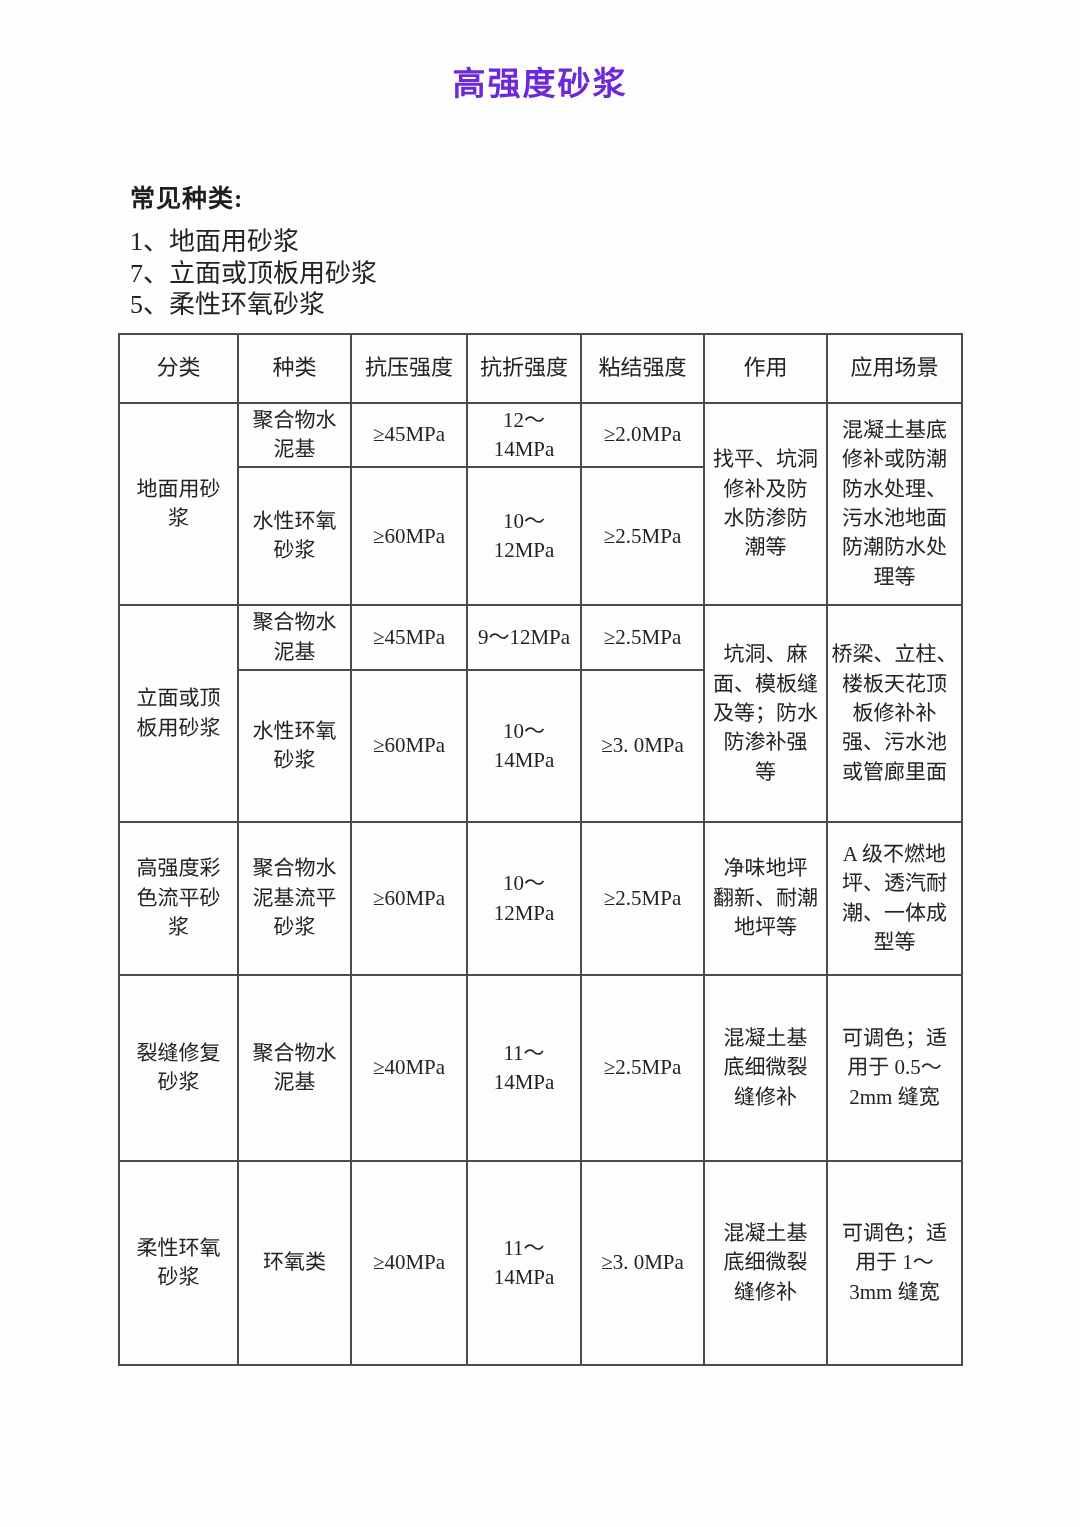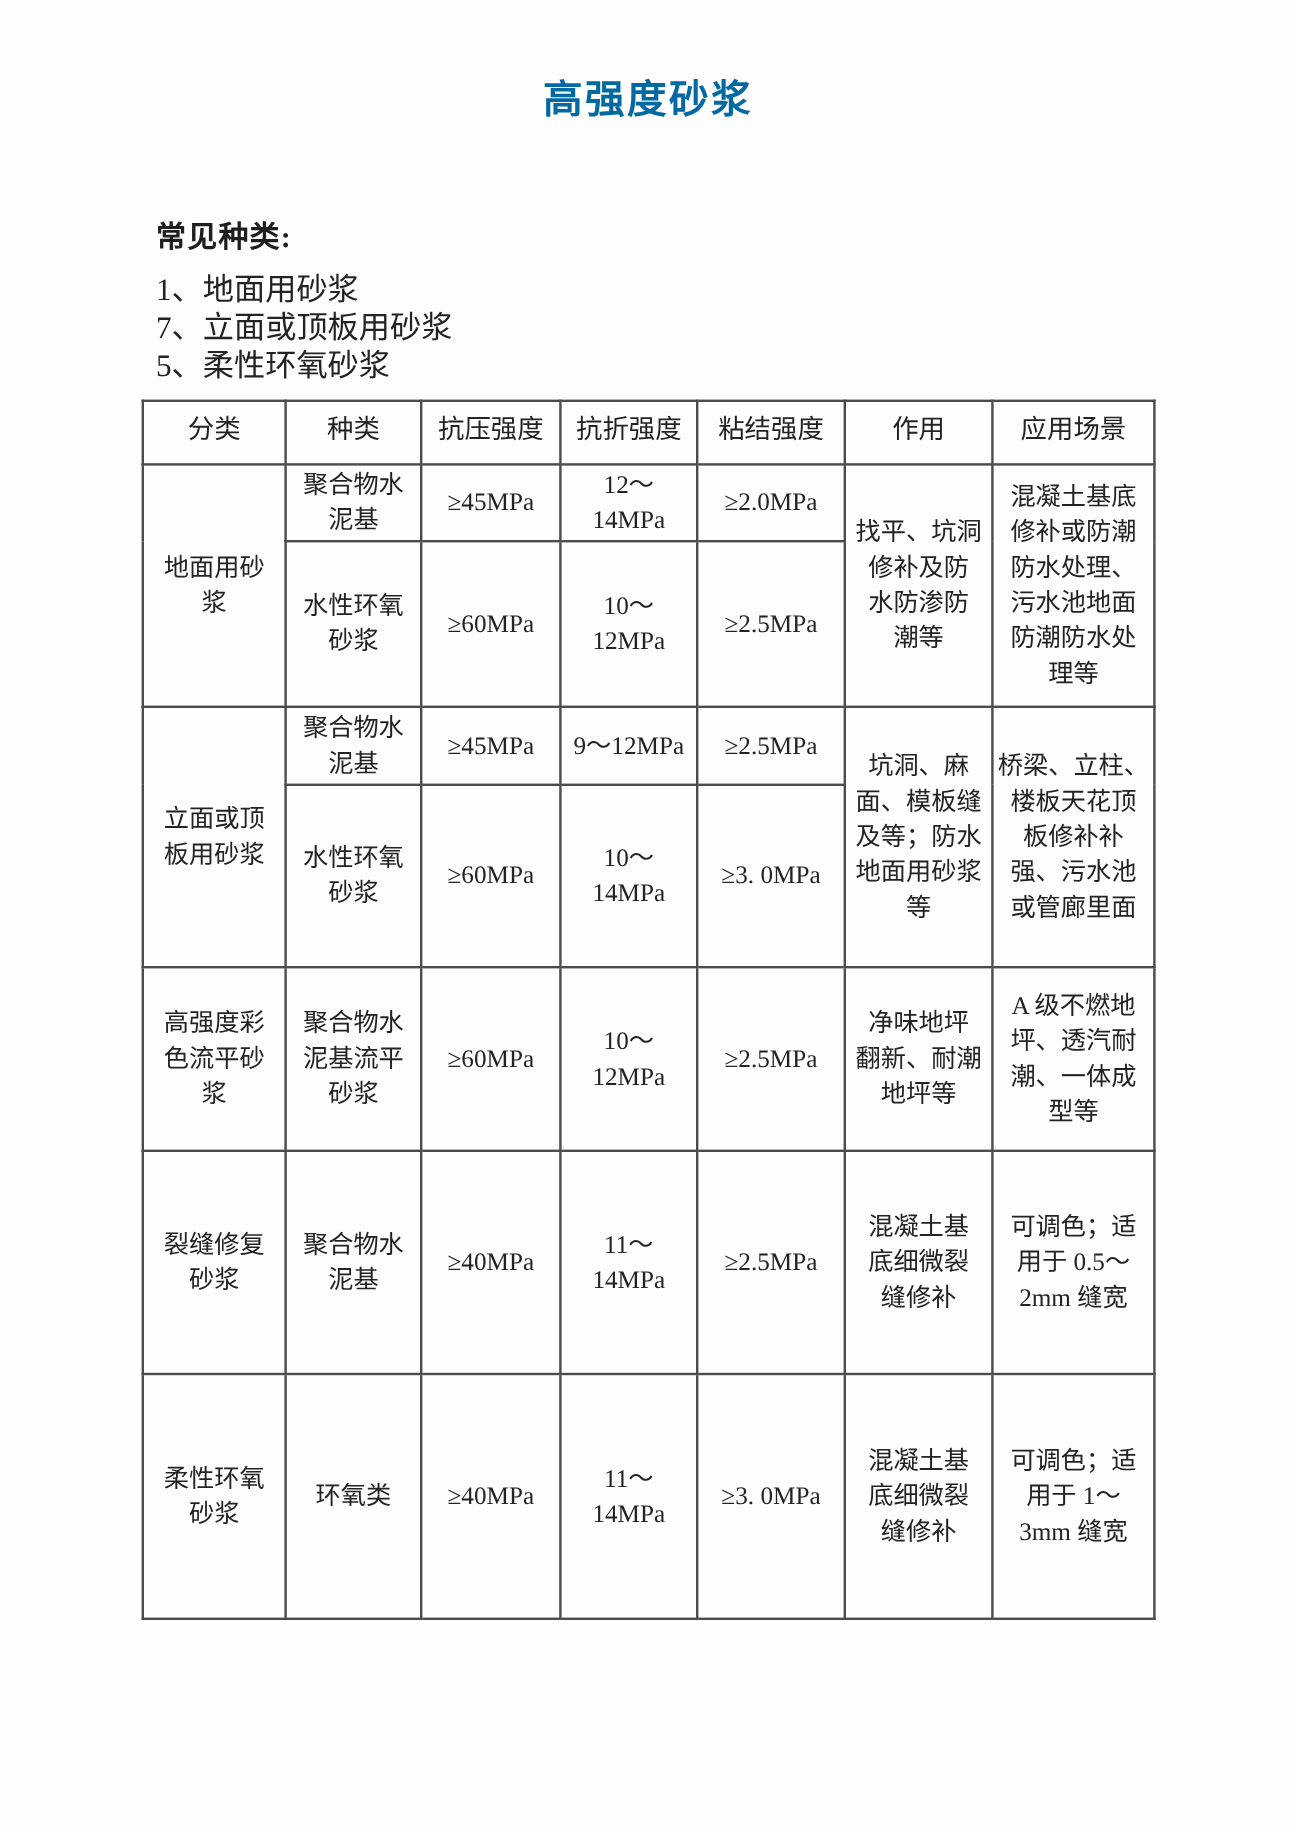--- a/index.html
+++ b/index.html
@@ -18,21 +18,21 @@
     padding-top: 64px;
     overflow: hidden;
   }
   .doc-title {
     margin: 0;
     text-align: center;
     font-size: 33px;
     font-weight: bold;
     letter-spacing: 2px;
     line-height: 40px;
-    color: #0369a1;
+    color: #6d28d9;
   }
   .section-heading {
     margin: 80px 0 0 130px;
     font-size: 25px;
     font-weight: bold;
     letter-spacing: 1px;
     line-height: 30px;
     color: #1e1e1e;
   }
   .type-list {
@@ -57,21 +57,21 @@
     font-size: 21px;
     font-weight: normal;
     line-height: 1.4;
     white-space: pre-line;
     padding: 2px 3px;
     box-sizing: border-box;
     color: #232323;
     background: #fdfdfd;
   }
   .mortar-table thead th { font-size: 22px; }
-  tr.rh-head { height: 53px; font-family: Liberation Mono, monospace; }
+  tr.rh-head { height: 69px; }
   tr.rh-r1 { height: 59px; }
   tr.rh-r2 { height: 138px; }
   tr.rh-r3 { height: 56px; }
   tr.rh-r4 { height: 152px; }
   tr.rh-r5 { height: 153px; }
   tr.rh-r6 { height: 186px; }
   tr.rh-r7 { height: 204px; border-radius: 22px; }
 </style>
 </head>
 <body>
@@ -144,21 +144,21 @@
         <td rowspan="2">立面或顶
 板用砂浆</td>
         <td>聚合物水
 泥基</td>
         <td>≥45MPa</td>
         <td>9～12MPa</td>
         <td>≥2.5MPa</td>
         <td rowspan="2">坑洞、麻
 面、模板缝
 及等；防水
-地面用砂浆
+防渗补强
 等</td>
         <td rowspan="2">桥梁、立柱、
 楼板天花顶
 板修补补
 强、污水池
 或管廊里面</td>
       </tr>
       <tr class="rh-r4">
         <td>水性环氧
 砂浆</td>

